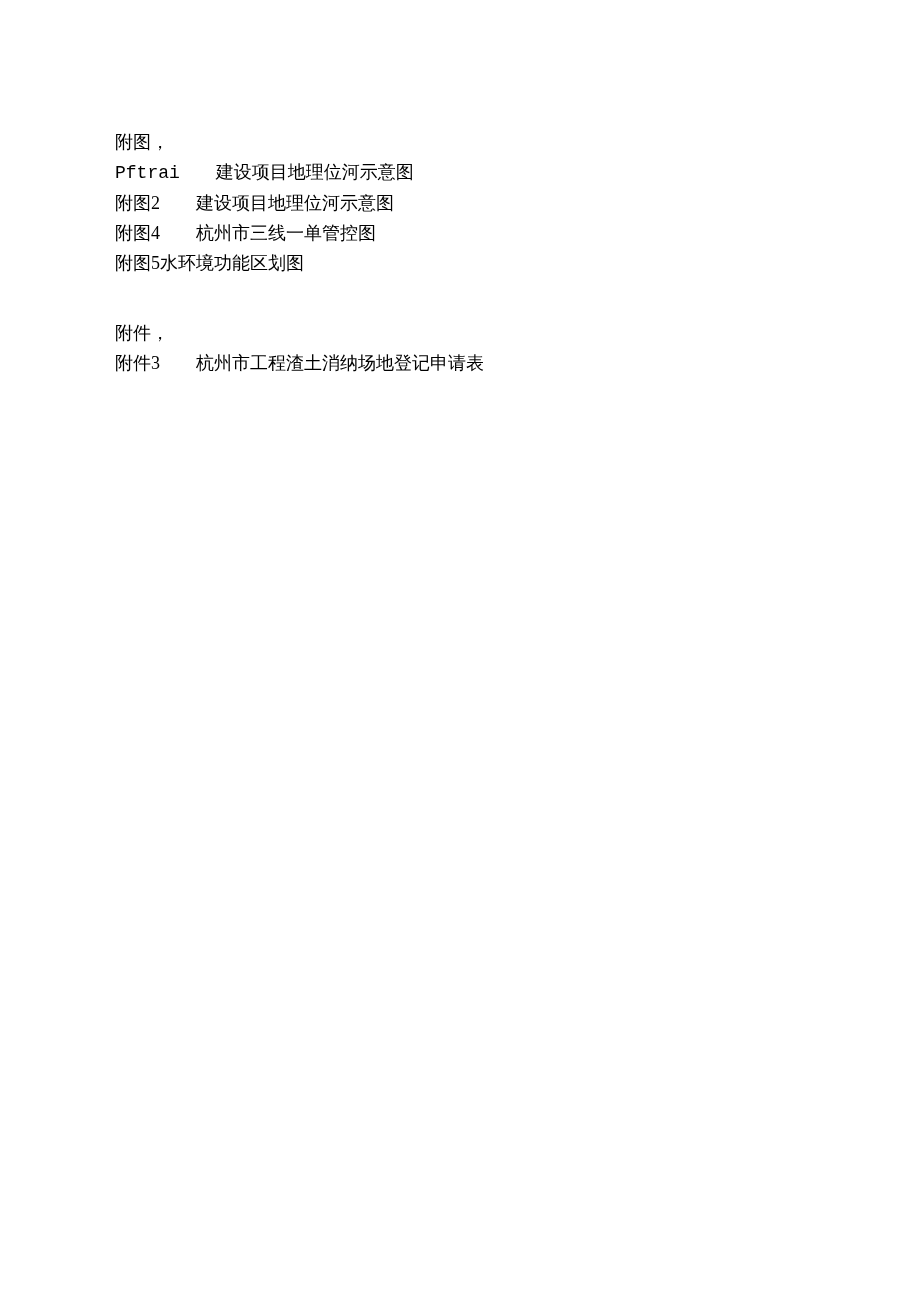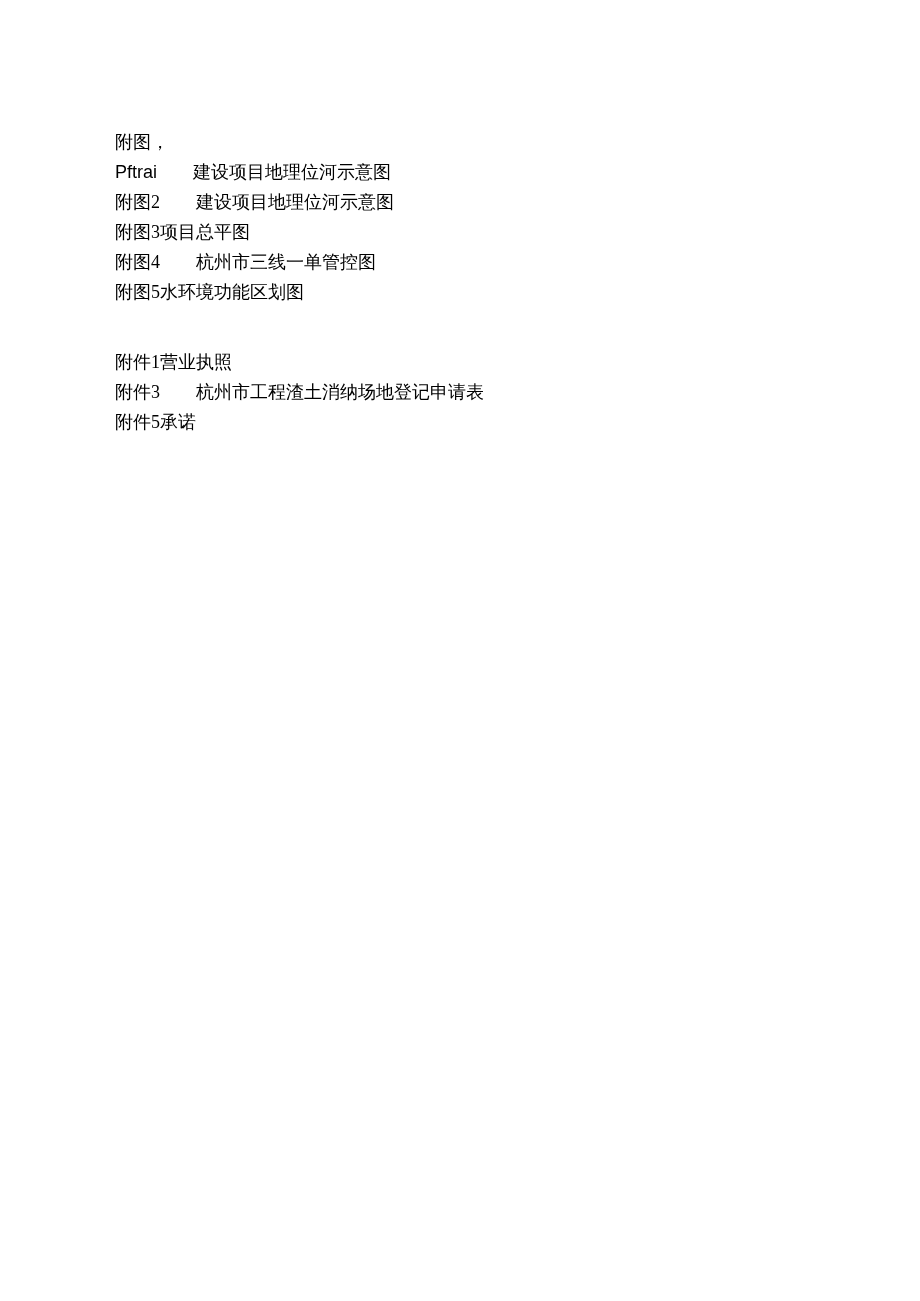--- a/index.html
+++ b/index.html
@@ -20,44 +20,42 @@
   }
   .line {
     margin: 0 0 6px 0;
     line-height: 24px;
     white-space: pre;
   }
   .spacer {
     height: 40px;
   }
   .latin {
-    font-family: Liberation Sans, sans-serif;
+    font-family: Liberation Mono, monospace;
   }
 </style>
 </head>
 <body>
 
 <div class="page">
 
   <p class="line">附图，</p>
 
   <p class="line"><span class="latin">Pftrai</span><span>        </span><span>建设项目地理位河示意图</span></p>
 
   <p class="line"><span>附图2</span><span>        </span><span>建设项目地理位河示意图</span></p>
 
-  <p class="line"><span>附图3</span><span></span><span>项目总平图</span></p>
 
   <p class="line"><span>附图4</span><span>        </span><span>杭州市三线一单管控图</span></p>
 
   <p class="line"><span>附图5</span><span></span><span>水环境功能区划图</span></p>
 
   <div class="spacer"></div>
 
+  <p class="line">附件，</p>
 
-  <p class="line"><span>附件1</span><span></span><span>营业执照</span></p>
 
 
   <p class="line"><span>附件3</span><span>        </span><span>杭州市工程渣土消纳场地登记申请表</span></p>
 
 
-  <p class="line"><span>附件5</span><span></span><span>承诺</span></p>
 
 </div>
 
 </body></html>

